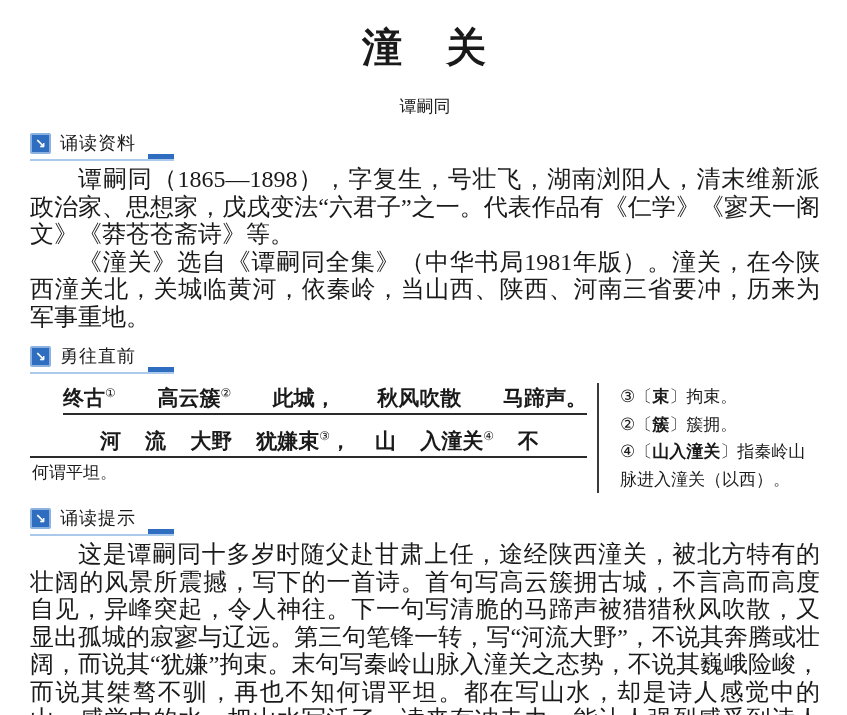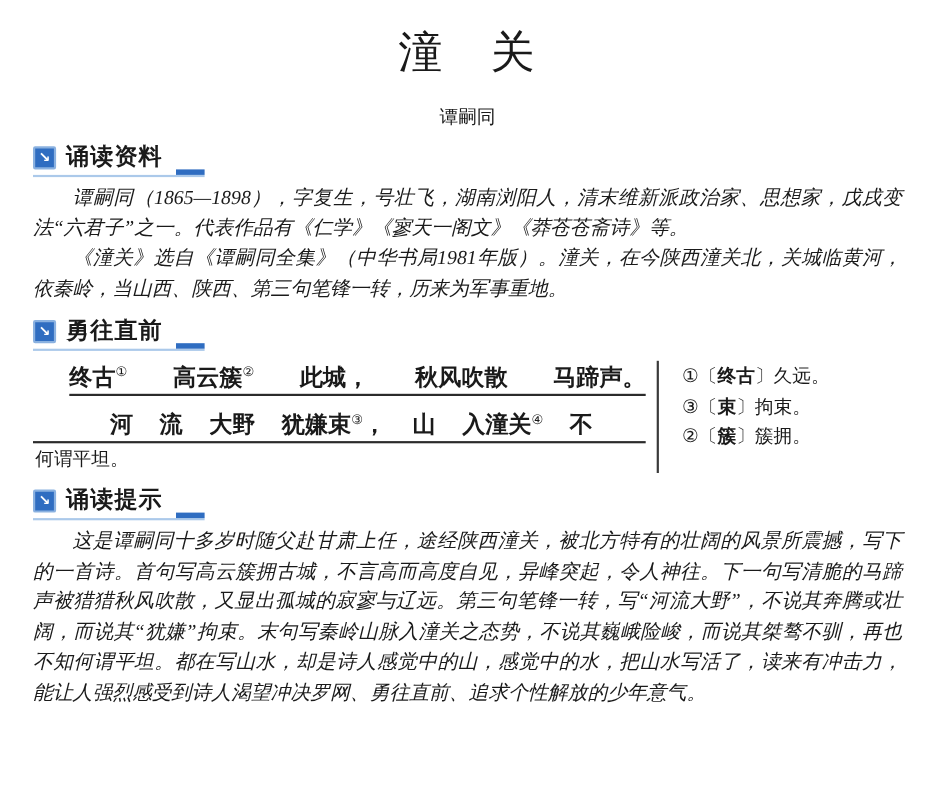--- a/index.html
+++ b/index.html
@@ -5,52 +5,52 @@
   html,body { margin:0; padding:0; background:#ffffff; }
   body {
     width:847px; height:715px; overflow:hidden;
     font-family:"Liberation Serif","DejaVu Serif",serif;
     color:#1a1a1a;
     -webkit-font-smoothing:antialiased;
   }
   .page { padding:20px 27px 0 30px; box-sizing:border-box; }
 
   .doc-title {
-    text-align:center; font-size:40px; font-weight:normal;
+    text-align:center; font-size:40px; font-weight:bold;
     line-height:48px; letter-spacing:2px; margin:4px 0 0 0;
   }
   .doc-author {
     text-align:center; font-size:17px; line-height:22px; margin-top:24px;
   }
 
   .section-header {
     display:inline-flex; align-items:center;
     border-bottom:2px solid #abc9ea; padding-bottom:4px;
     margin-top:13px; margin-bottom:5px;
   }
   .icon-box {
     width:21px; height:21px; box-sizing:border-box;
     background:#2f6dc1; border:2px solid #8ab1e0; border-radius:2px;
     color:#ffffff; display:flex; align-items:center; justify-content:center;
     font-family:"DejaVu Sans",sans-serif; font-size:13px; font-weight:bold;
     line-height:1;
   }
   .section-title {
     font-family:"Liberation Sans","DejaVu Sans",sans-serif;
-    font-size:21px; font-weight:bold; margin-left:9px; line-height:24px;
+    font-size:18px; font-weight:normal; margin-left:9px; line-height:24px;
     letter-spacing:1px;
   }
   .header-dash {
     width:26px; height:5px; background:#2f6dc1;
     margin-left:12px; align-self:flex-end; margin-bottom:-4px;
   }
 
   .para {
-    font-size:18px; line-height:27.5px; text-align:justify;
-    text-indent:2em; margin:0;font-style:italic;
+    font-size:24px; line-height:27.5px; text-align:justify;
+    text-indent:2em; margin:0;
   }
 
   .content-block { display:flex; margin-top:4px;gap:10px; }
   .poem-col { width:557px; flex:0 0 557px; }
   .v-divider { border-left:2px solid #3a3a3a; margin-left:0; }
   .notes-col { flex:1; padding-left:11px; font-size:17px; line-height:27.5px; }
 
   .poem-line {
     display:flex; justify-content:space-between; align-items:baseline;
     font-weight:bold; font-size:21px; line-height:26px;
@@ -80,21 +80,21 @@
 
   <div>
     <div class="section-header">
       <span class="icon-box">↘</span>
       <span class="section-title">诵读资料</span>
       <span class="header-dash"></span>
     </div>
   </div>
   <div>
       <p class="para">谭嗣同（1865—1898），字复生，号壮飞，湖南浏阳人，清末维新派政治家、思想家，戊戌变法“六君子”之一。代表作品有《仁学》《寥天一阁文》《莽苍苍斋诗》等。</p>
-      <p class="para">《潼关》选自《谭嗣同全集》（中华书局1981年版）。潼关，在今陕西潼关北，关城临黄河，依秦岭，当山西、陕西、第三句笔锋一转，历来为军事重地。</p>
+      <p class="para">《潼关》选自《谭嗣同全集》（中华书局1981年版）。潼关，在今陕西潼关北，关城临黄河，依秦岭，当山西、陕西、河南三省要冲，历来为军事重地。</p>
     </div>
 
   <div>
     <div class="section-header">
       <span class="icon-box">↘</span>
       <span class="section-title">勇往直前</span>
       <span class="header-dash"></span>
     </div>
   </div>
 
@@ -113,23 +113,23 @@
           <span class="seg">大野</span>
           <span class="seg">犹嫌束<sup>③</sup>，</span>
           <span class="seg">山</span>
           <span class="seg">入潼关<sup>④</sup></span>
           <span class="seg">不</span>
         </div>
         <div class="poem-trans">何谓平坦。</div>
       </div>
     <div class="v-divider"></div>
     <div class="notes-col" id="notes-list">
-        <p class="note-item">①〔<span class="term">终古</span>〕久远。</p>
         <p class="note-item">③〔<span class="term">束</span>〕拘束。</p>
         <p class="note-item">②〔<span class="term">簇</span>〕簇拥。</p>
+        <p class="note-item">④〔<span class="term">山入潼关</span>〕指秦岭山脉进入潼关（以西）。</p>
       </div>
   </div>
 
   <div>
     <div class="section-header">
       <span class="icon-box">↘</span>
       <span class="section-title">诵读提示</span>
       <span class="header-dash"></span>
     </div>
   </div>

